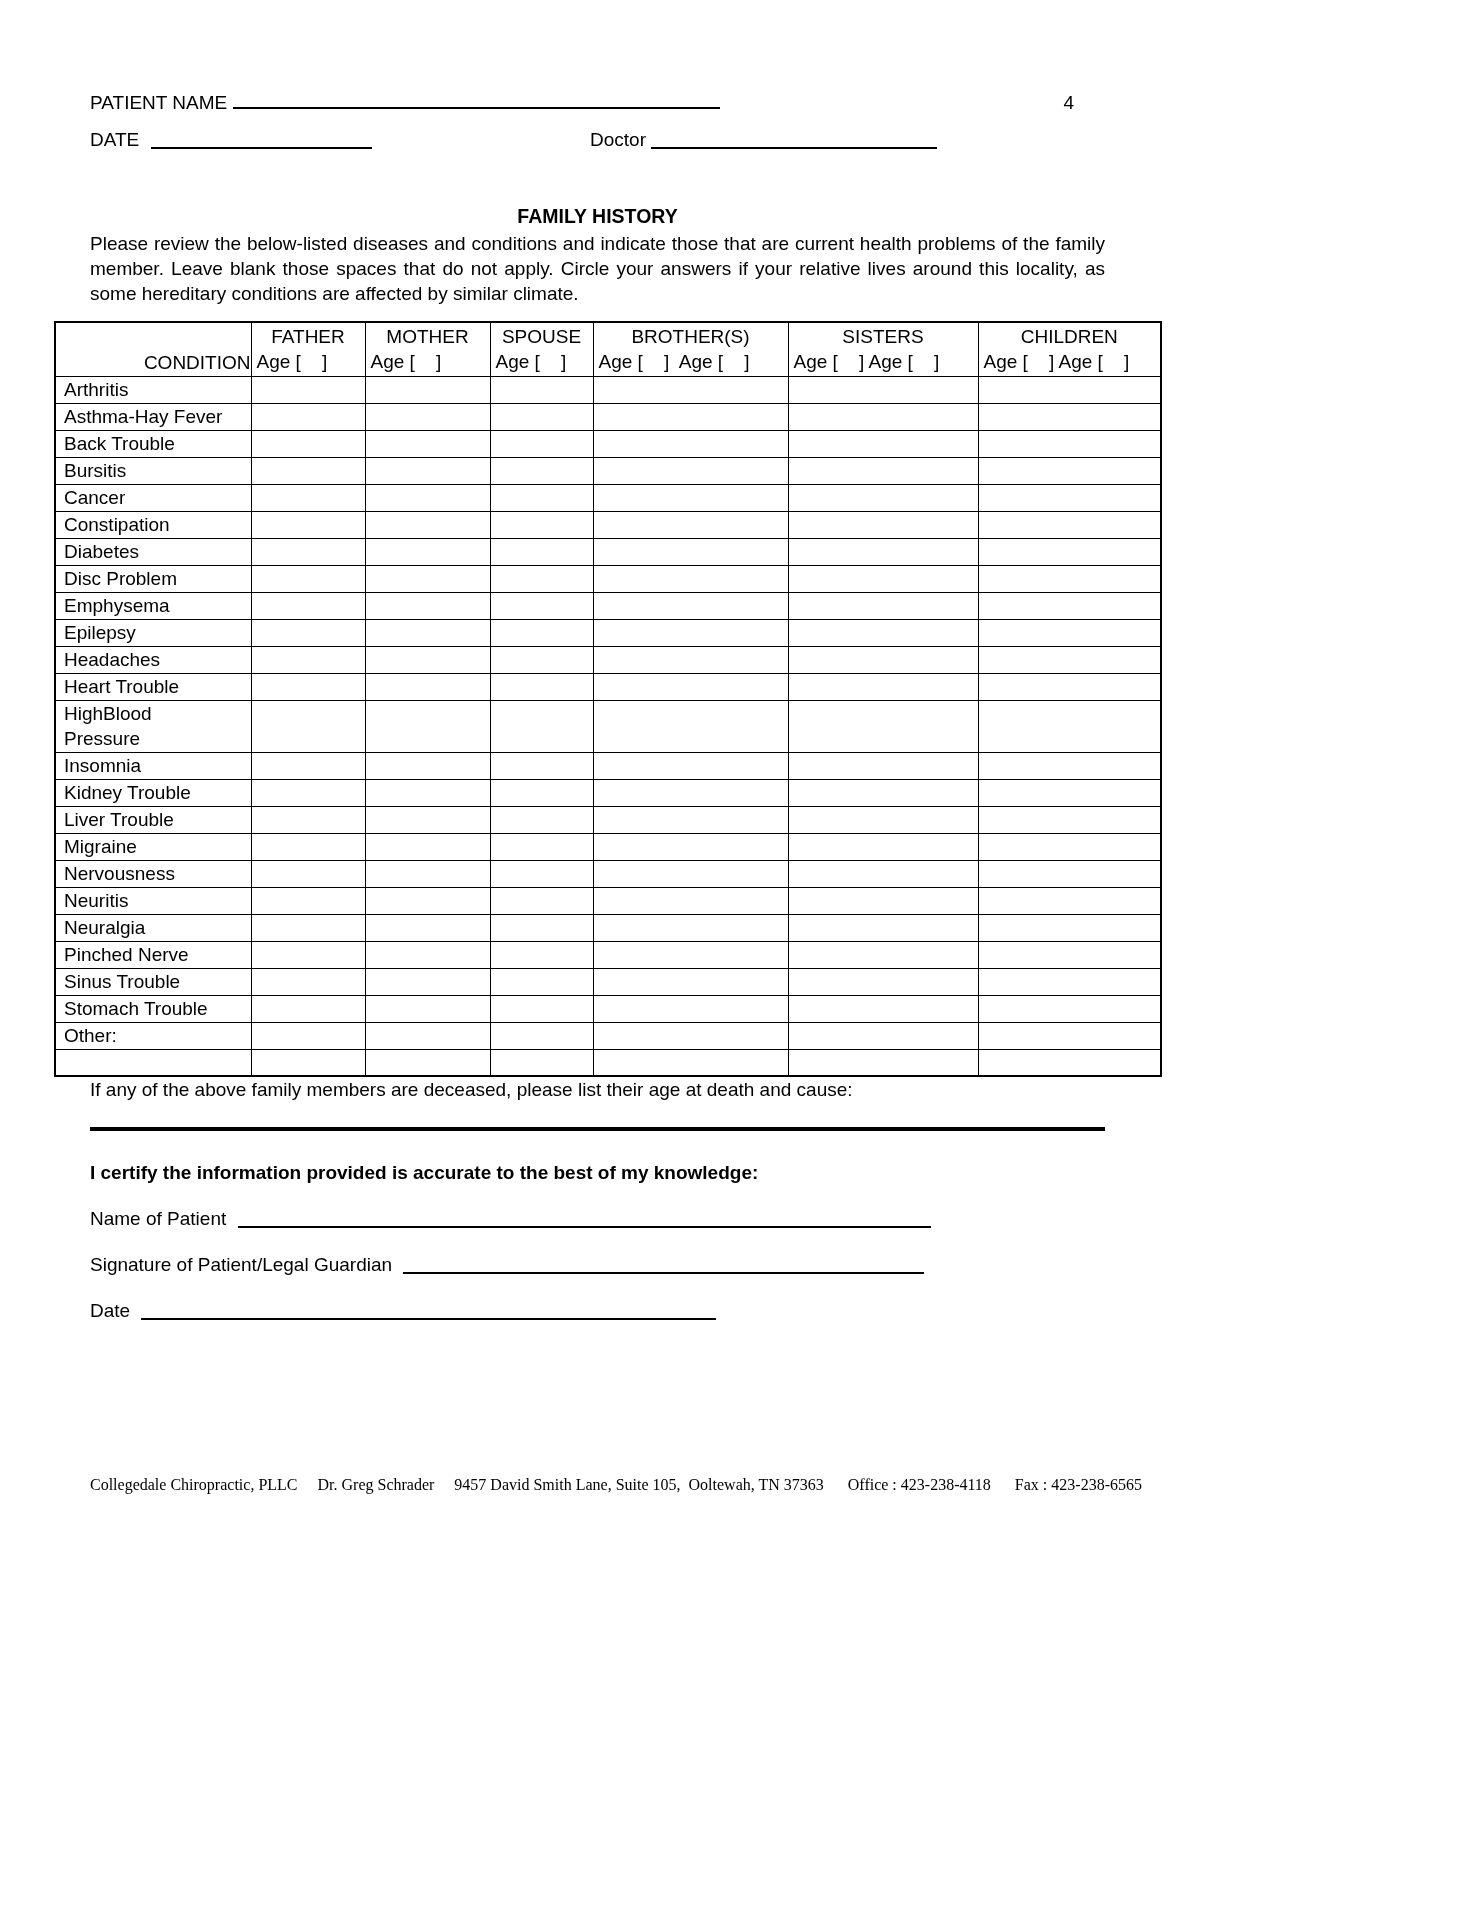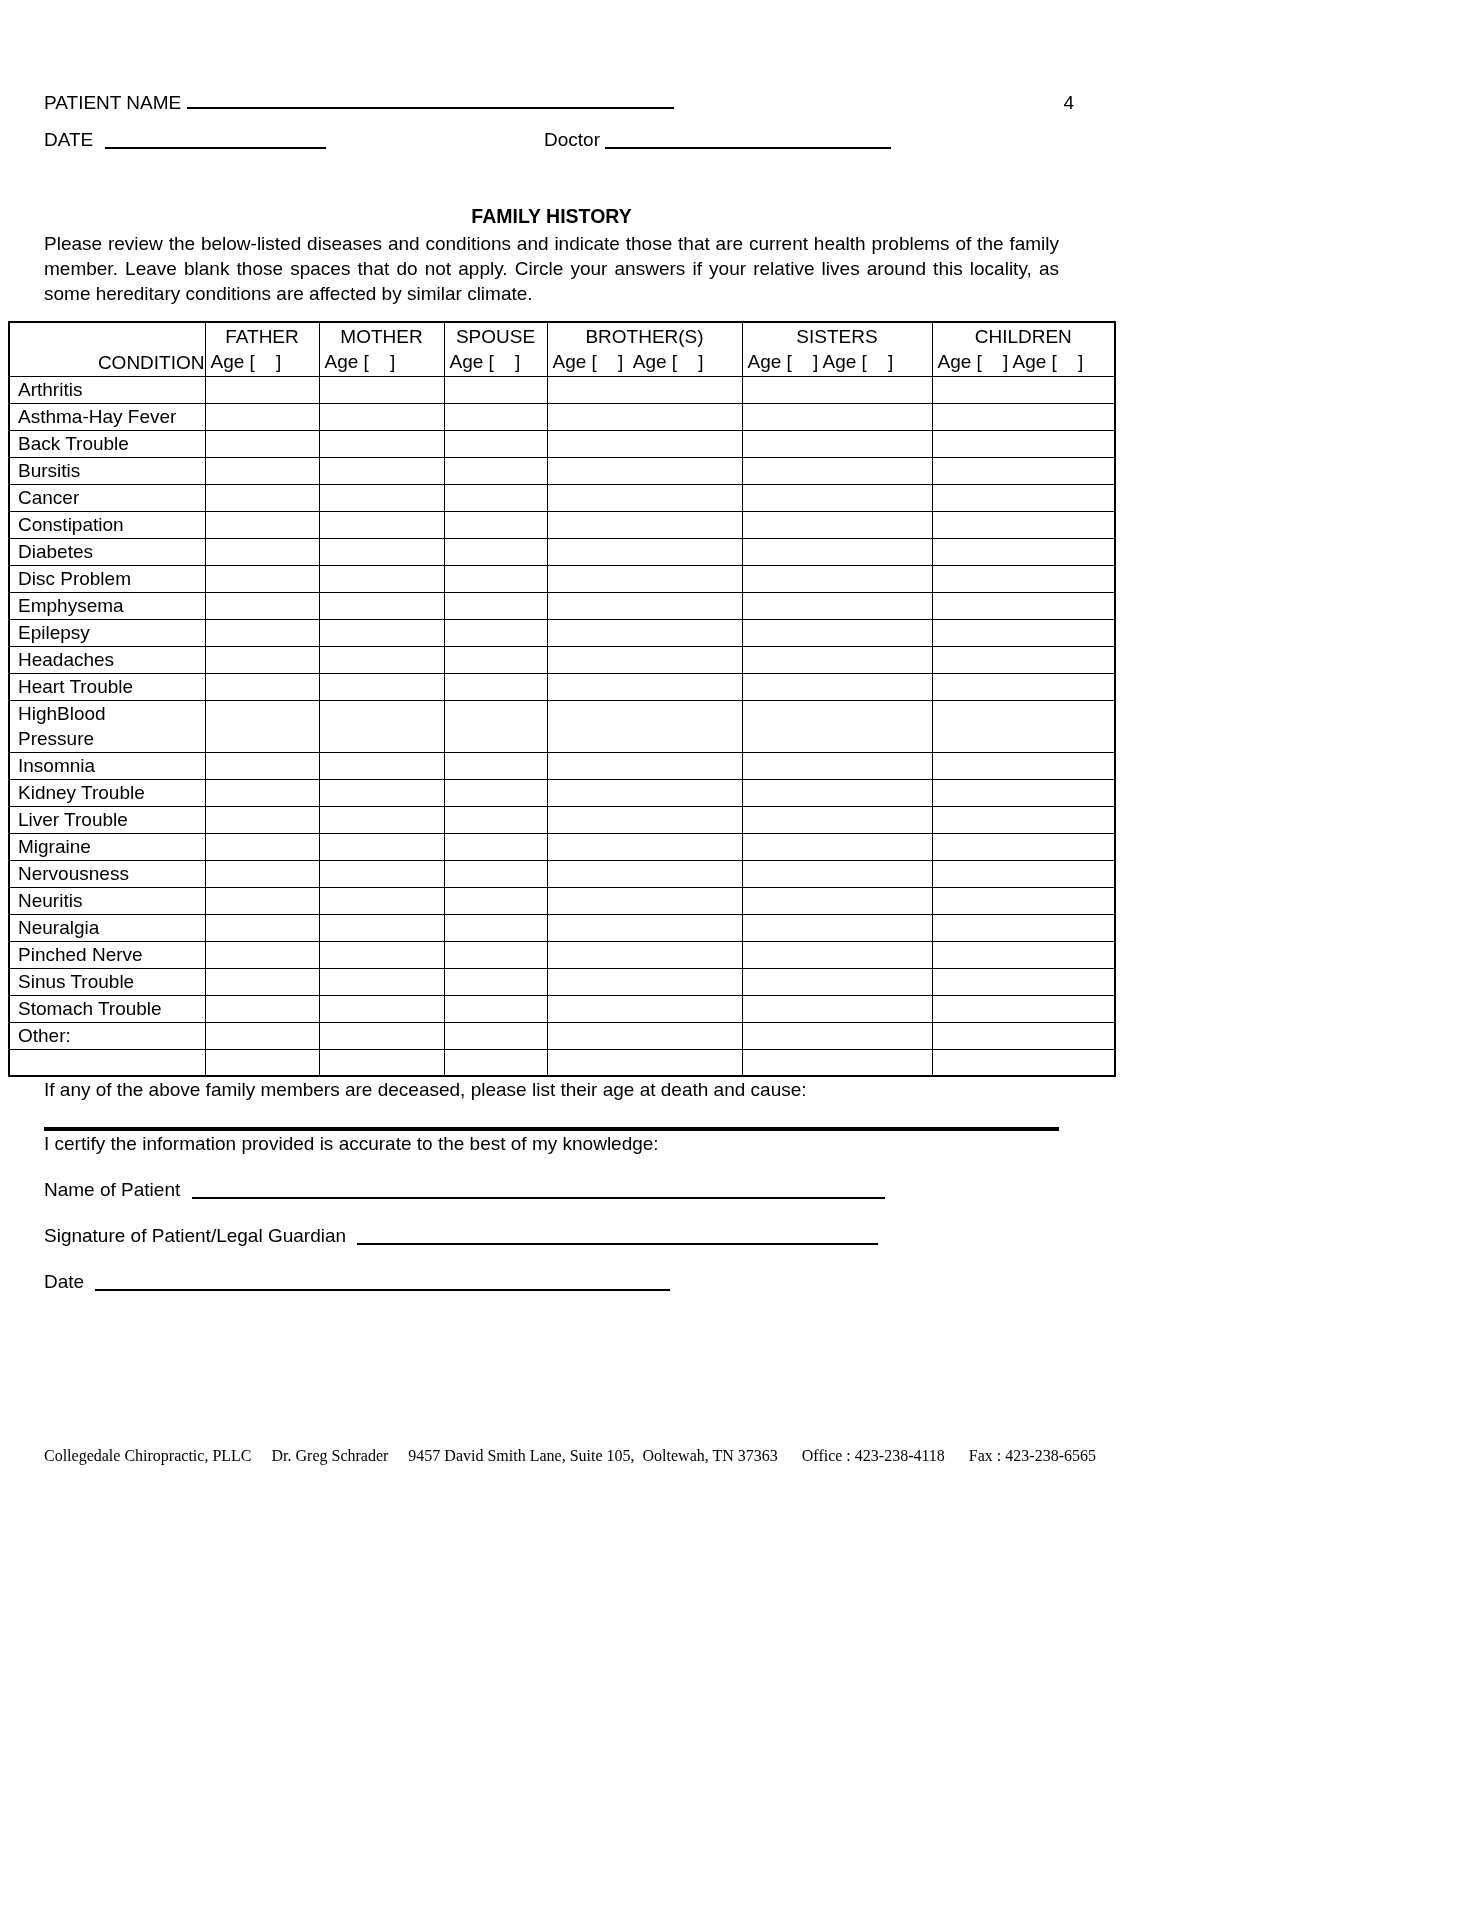--- a/index.html
+++ b/index.html
@@ -6,21 +6,21 @@
   html, body { background: #ffffff; }
   body {
     width: 1484px;
     height: 1920px;
     position: relative;
     font-family: "Liberation Sans", sans-serif;
     color: #000;
     font-size: 19px;
     overflow: hidden;
   }
-  .page { padding: 90px 98px 0 44px; width: 1240px; }
+  .page { padding: 90px 98px 0 90px; width: 1240px; }
 
   
   .hdr-row1 { display: flex; align-items: baseline; line-height: 26px; }
   .hdr-row1 .pgnum { margin-left: auto; margin-right: 68px; }
   .hdr-row2 { position: relative; height: 26px; margin-top: 11px; line-height: 26px; }
   .doctor-group { position: absolute; left: 500px; top: 0; }
 
   .blank { display: inline-block; border-bottom: 2px solid #000; height: 10px; vertical-align: -3px; }
   .w487 { width: 487px; margin-left: 6px; }
   .w223 { width: 221px; margin-left: 6px; }
@@ -46,21 +46,21 @@
   th.cond-head { vertical-align: bottom; text-align: right; padding: 0 0 2px 8px; }
   th.cat-head { vertical-align: top; padding: 1px 0 2px 0; }
   .cat-name { text-align: center; line-height: 25px; }
   .age-line { text-align: left; padding-left: 5px; line-height: 25px; white-space: pre; }
   td.cond-cell { text-align: left; padding: 0 2px 1px 8px; white-space: pre-line; line-height: 25px; height: 26px; }
   td.entry-cell { height: 26px; }
 
   
   .deceased-prompt { line-height: 26px; }
   .deceased-line { width: 1015px; height: 4px; background: #000; margin-top: 24px; }
-  .certify { line-height: 26px; }
+  .certify { margin-top: 29px; line-height: 26px; font-weight: bold; }
   .sig-row { margin-top: 20px; line-height: 26px; }
 
   .footer {
     width: 1015px;
     margin-top: 152px;
     text-align: center;
     font-family: "Liberation Serif", serif;
     font-size: 16px;
     white-space: pre;
   }

